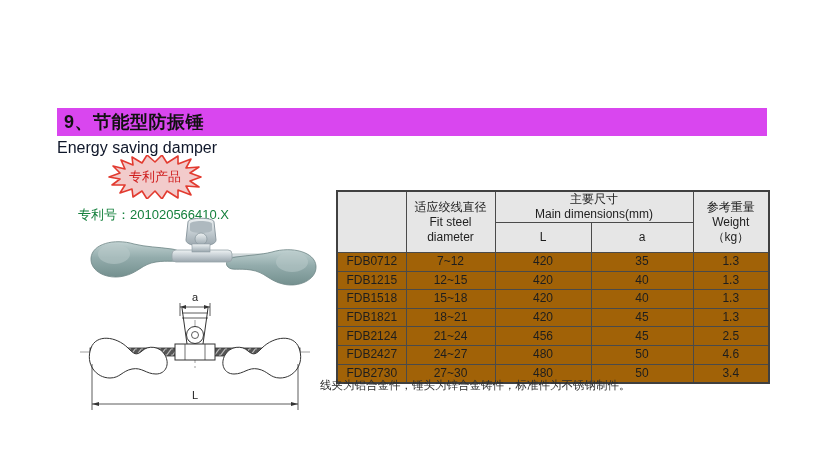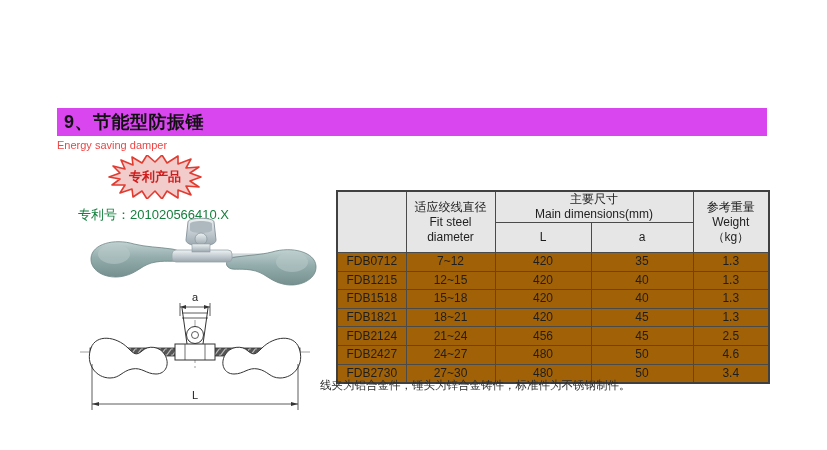--- a/index.html
+++ b/index.html
@@ -3,26 +3,26 @@
 <meta charset="utf-8">
 <style>
   html,body{margin:0;padding:0;background:#fff;}
   #page{position:relative;width:827px;height:450px;background:#ffffff;overflow:hidden;
         font-family:"Liberation Sans","DejaVu Sans",sans-serif;color:#1a1a1a;}
 
   
   .title-bar{position:absolute;left:57px;top:108px;width:710px;height:28px;
              background:#d946ef;display:flex;align-items:center;}
   .title-bar h1{margin:0;padding-left:7px;font-size:18px;font-weight:bold;color:#111;letter-spacing:.5px;}
-  .subtitle{position:absolute;left:57px;top:139px;font-size:11px;color:#ef4444;}
+  .subtitle{position:absolute;left:57px;top:139px;font-size:16px;color:#0f172a;}
 
   
   .badge-wrap{position:absolute;left:107px;top:155px;width:96px;height:44px;}
   .badge-text{position:absolute;left:0;top:0;width:96px;height:44px;display:flex;
-              align-items:center;justify-content:center;font-size:13px;font-weight:bold;color:#cf1d1d;}
+              align-items:center;justify-content:center;font-size:13px;font-weight:normal;color:#cf1d1d;}
   .patent-no{position:absolute;left:78px;top:206px;font-size:13px;color:#15803d;}
 
   
   .photo{position:absolute;left:84px;top:214px;}
   .drawing{position:absolute;left:58px;top:292px;}
 
   
   table.spec{position:absolute;left:336px;top:190px;width:432px;border-collapse:collapse;
              table-layout:fixed;font-size:12px;color:#1e1e1e;background:#fff;}
   table.spec th,table.spec td{border:1px solid #4a4a4a;text-align:center;vertical-align:middle;

